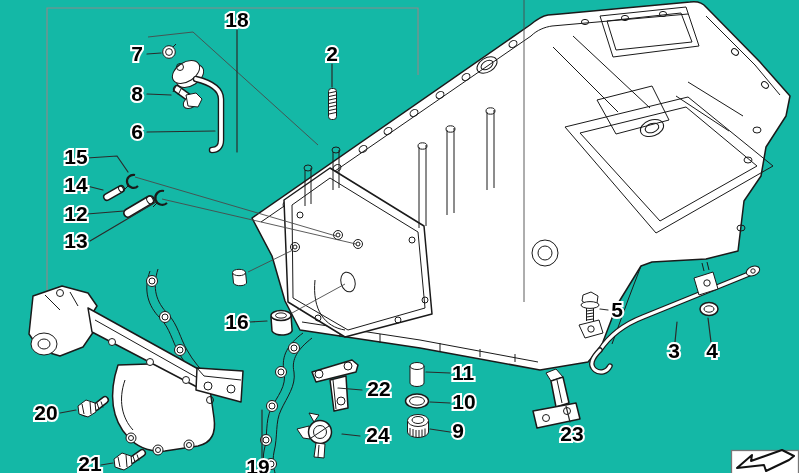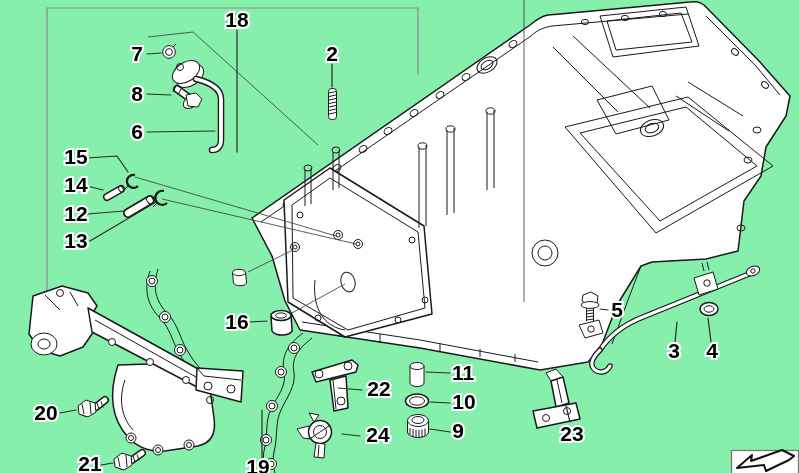--- a/index.html
+++ b/index.html
@@ -1,16 +1,16 @@
 <!DOCTYPE html>
 <html><head>
 <meta charset="utf-8">
 <style>
   html,body{margin:0;padding:0;background:#fff;}
-  #stage{position:relative;width:799px;height:473px;background:#86efac;overflow:hidden;
+  #stage{position:relative;width:799px;height:473px;background:#14b8a6;overflow:hidden;
          font-family:"Liberation Sans",sans-serif;}
   svg{position:absolute;left:0;top:0;}
   .ln{fill:none;stroke:#1a1a1a;stroke-width:1.5;stroke-linejoin:round;stroke-linecap:round;}
   .lnthin{fill:none;stroke:#1a1a1a;stroke-width:1;stroke-linejoin:round;}
   .wh{fill:#ffffff;}
   .leader{fill:none;stroke:#2b2b2b;stroke-width:1.2;stroke-linecap:round;}
   .ref{fill:none;stroke:#4a4a4a;stroke-width:0.9;}
   .frame{fill:none;stroke:#8a8a8a;stroke-width:1.2;}
   .co{font-family:"Liberation Sans",sans-serif;font-weight:bold;font-size:21px;fill:#000;
       text-anchor:middle;paint-order:stroke;stroke:#ffffff;stroke-width:4px;cursor:pointer;}

